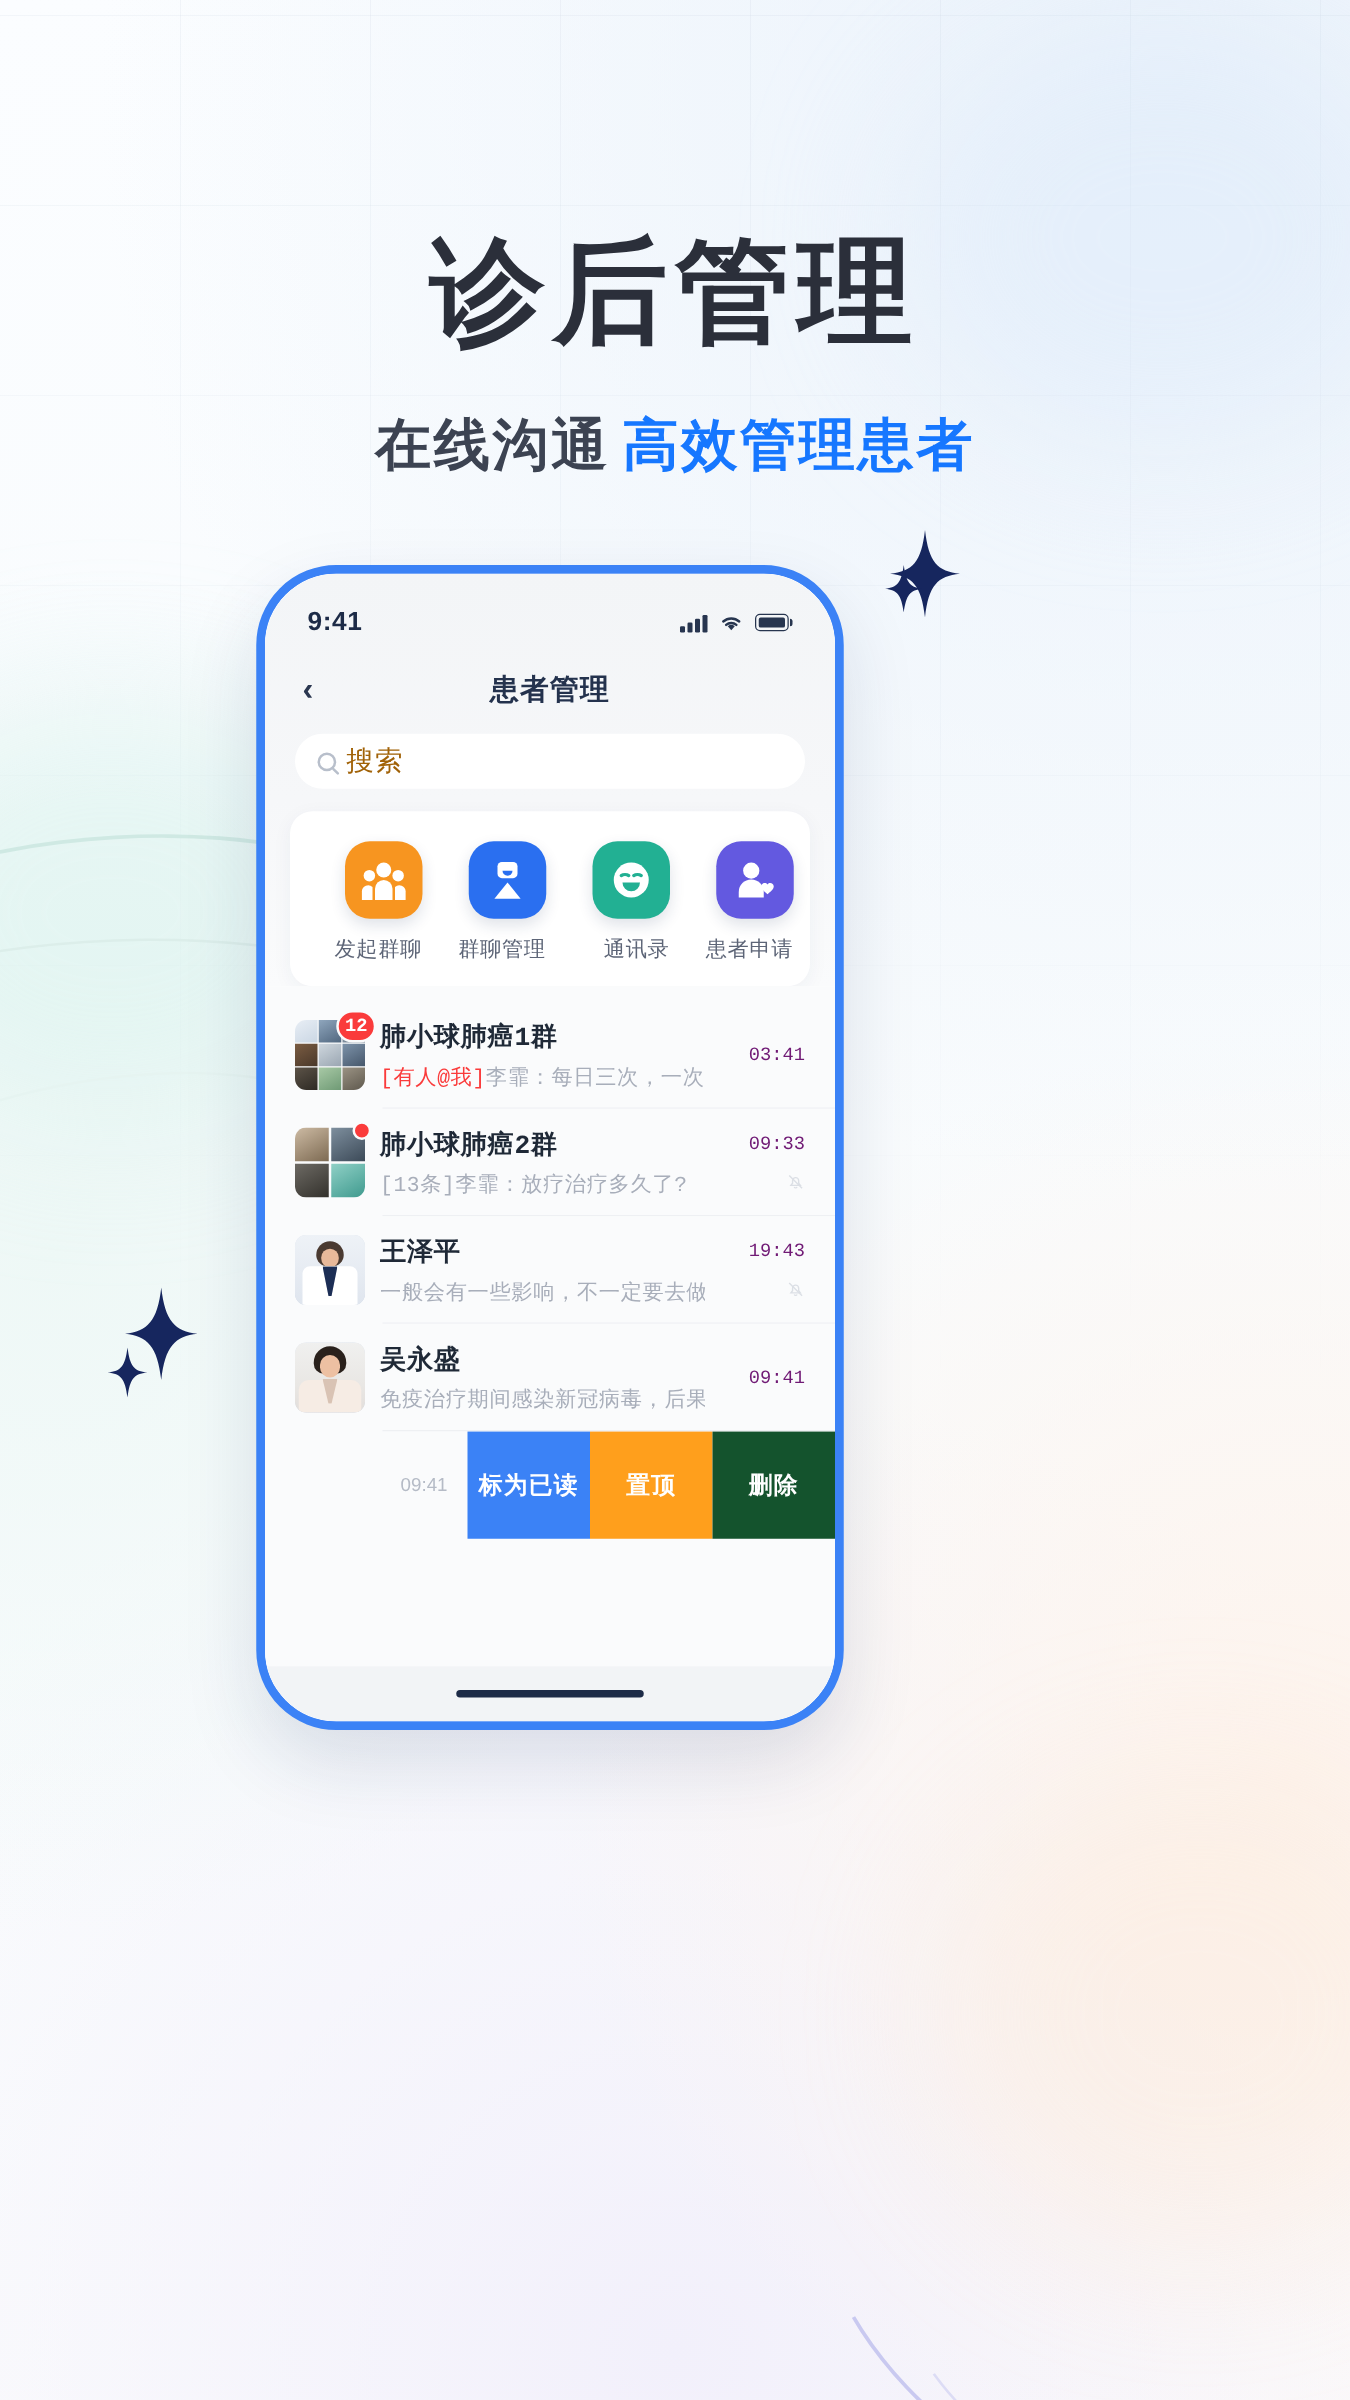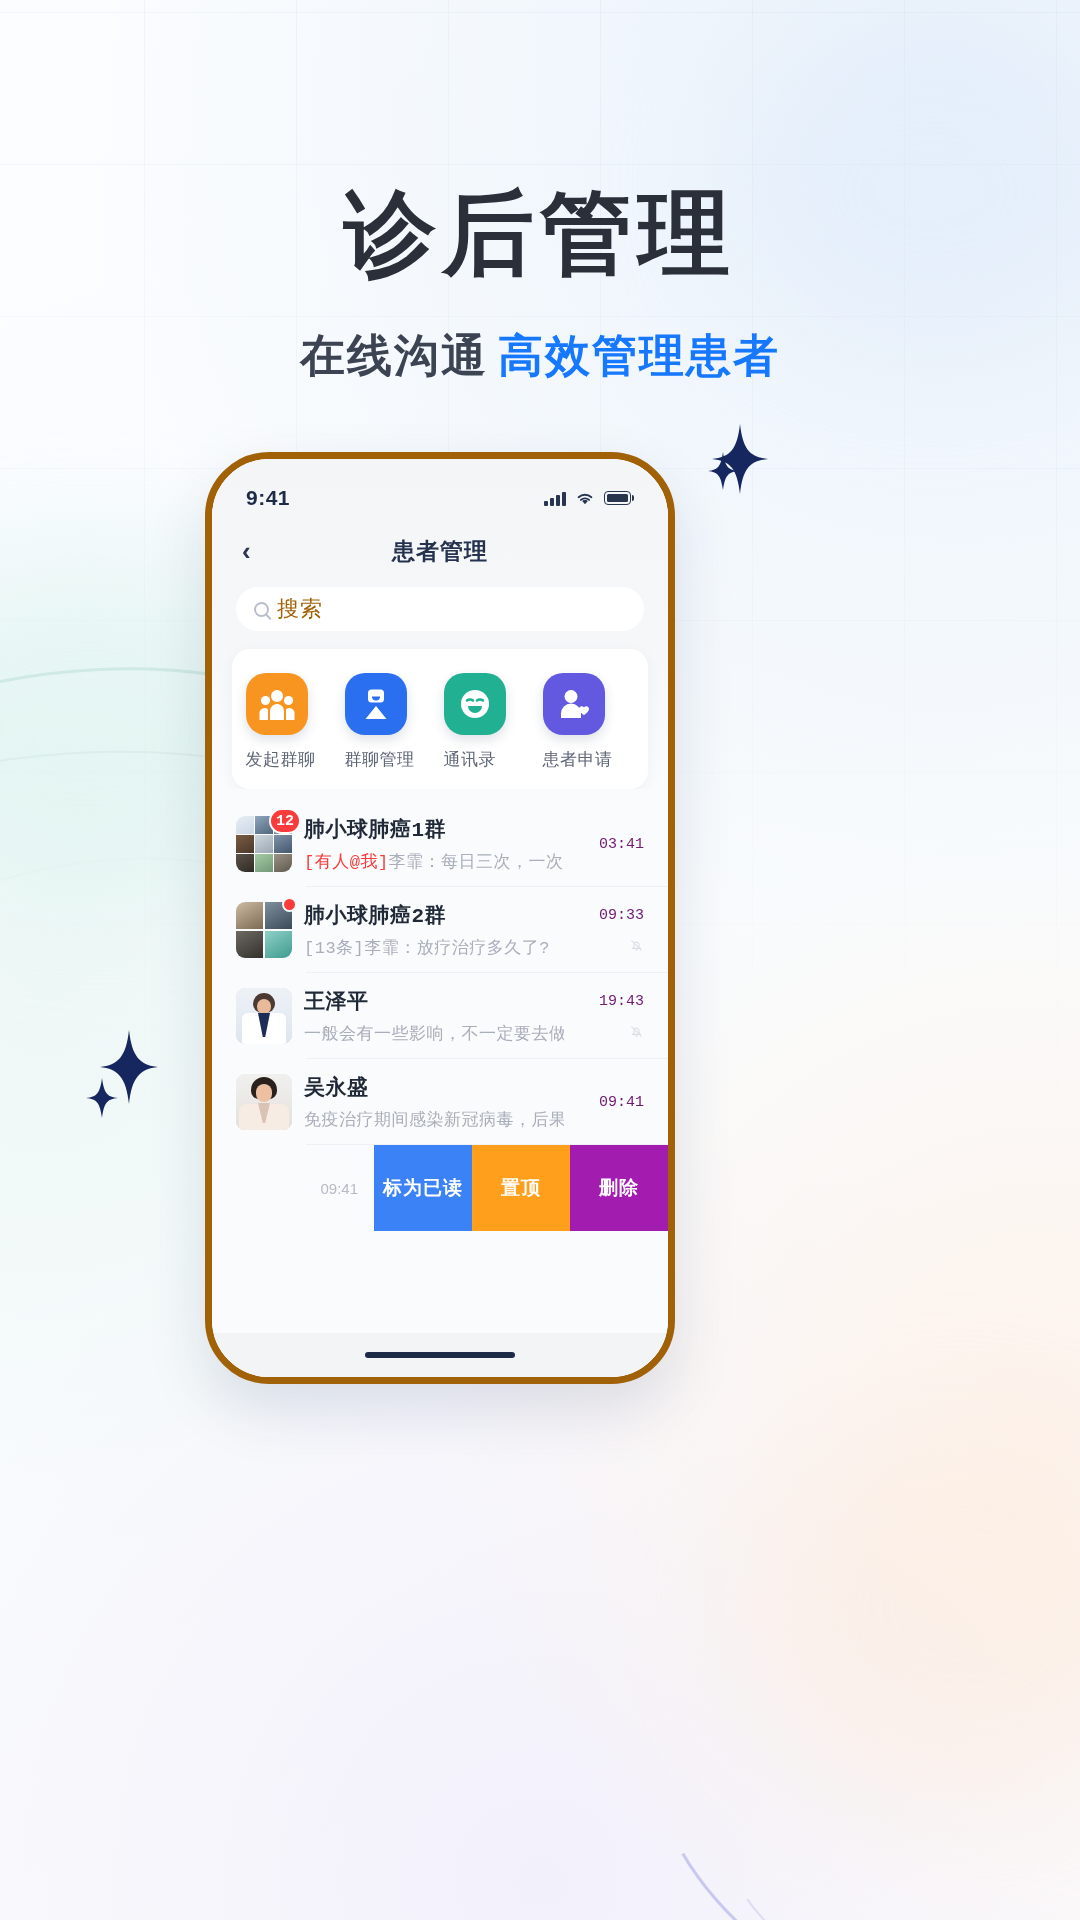--- a/index.html
+++ b/index.html
@@ -69,21 +69,21 @@
     font-size:45px; font-weight:bold; letter-spacing:2px;
     white-space:nowrap;
   }
   .subline .dark{ color:#3c4352; }
   .subline .accent{ color:#1677ff; margin-left:10px; }
 
   
   .phone{
     position:absolute; left:205px; top:452px;
     width:470px; height:932px;
-    border:7px solid #a16207;
+    border:7px solid #3b82f6;
     border-radius:64px;
     background:#ffffff;
     box-shadow:0 26px 60px rgba(25,45,90,.13);
     overflow:hidden;
   }
   .screen{
     position:absolute; inset:0;
     border-radius:57px;
     overflow:hidden;
     background:#ffffff;
@@ -131,21 +131,21 @@
                      background:#b8bfcb; transform:rotate(45deg); border-radius:2px; }
   .search-ph{ font-size:22px; color:#a16207; letter-spacing:1px; }
 
   
   .qa-card{
     margin:0 20px; background:#fff; border-radius:18px;
     padding:24px 10px 18px 10px;
     display:flex; justify-content:space-around;
     box-shadow:0 4px 16px rgba(30,50,90,.05);
   }
-  .qa{ width:92px; display:flex; flex-direction:column; align-items:flex-start; gap:13px; }
+  .qa{ width:92px; display:flex; flex-direction:column; align-items:flex-end; gap:13px; }
   .qa-ico{
     width:62px;height:62px;border-radius:20px;
     display:flex;align-items:center;justify-content:center;
     box-shadow:0 5px 12px rgba(30,50,90,.14);
   }
   .qa-label{ font-size:17px; color:#5d6577; letter-spacing:.5px; white-space:nowrap; }
 
   
   .chatlist{ flex:1; background:#fafbfc; padding-top:12px; }
   .chat-row{
@@ -191,21 +191,21 @@
   
   .swipe-row{ display:flex; align-items:stretch; background:#fafbfc; height:86px; }
   .swipe-left{ flex:1; display:flex; align-items:center; justify-content:flex-end; padding-right:16px; }
   .swipe-left .chat-time{ font-size:15px; color:#b5bbc6; }
   .swipe-btn{
     width:98px; display:flex; align-items:center; justify-content:center;
     color:#fff; font-size:19px; font-weight:bold; letter-spacing:1px;
   }
   .sb-read{ background:#3b82f6; }
   .sb-top{ background:#ff9f1c; }
-  .sb-del{ background:#a21caf; }
+  .sb-del{ background:#14532d; }
 
   
   .bottom-fill{ flex:1; background:#f2f4f6; }
   .home-ind{
     height:44px; background:#f2f4f6; display:flex; align-items:center; justify-content:center;
   }
   .home-bar{ width:150px;height:6px;border-radius:3px;background:#1d2b47; }
 </style>
 </head>
 <body>

